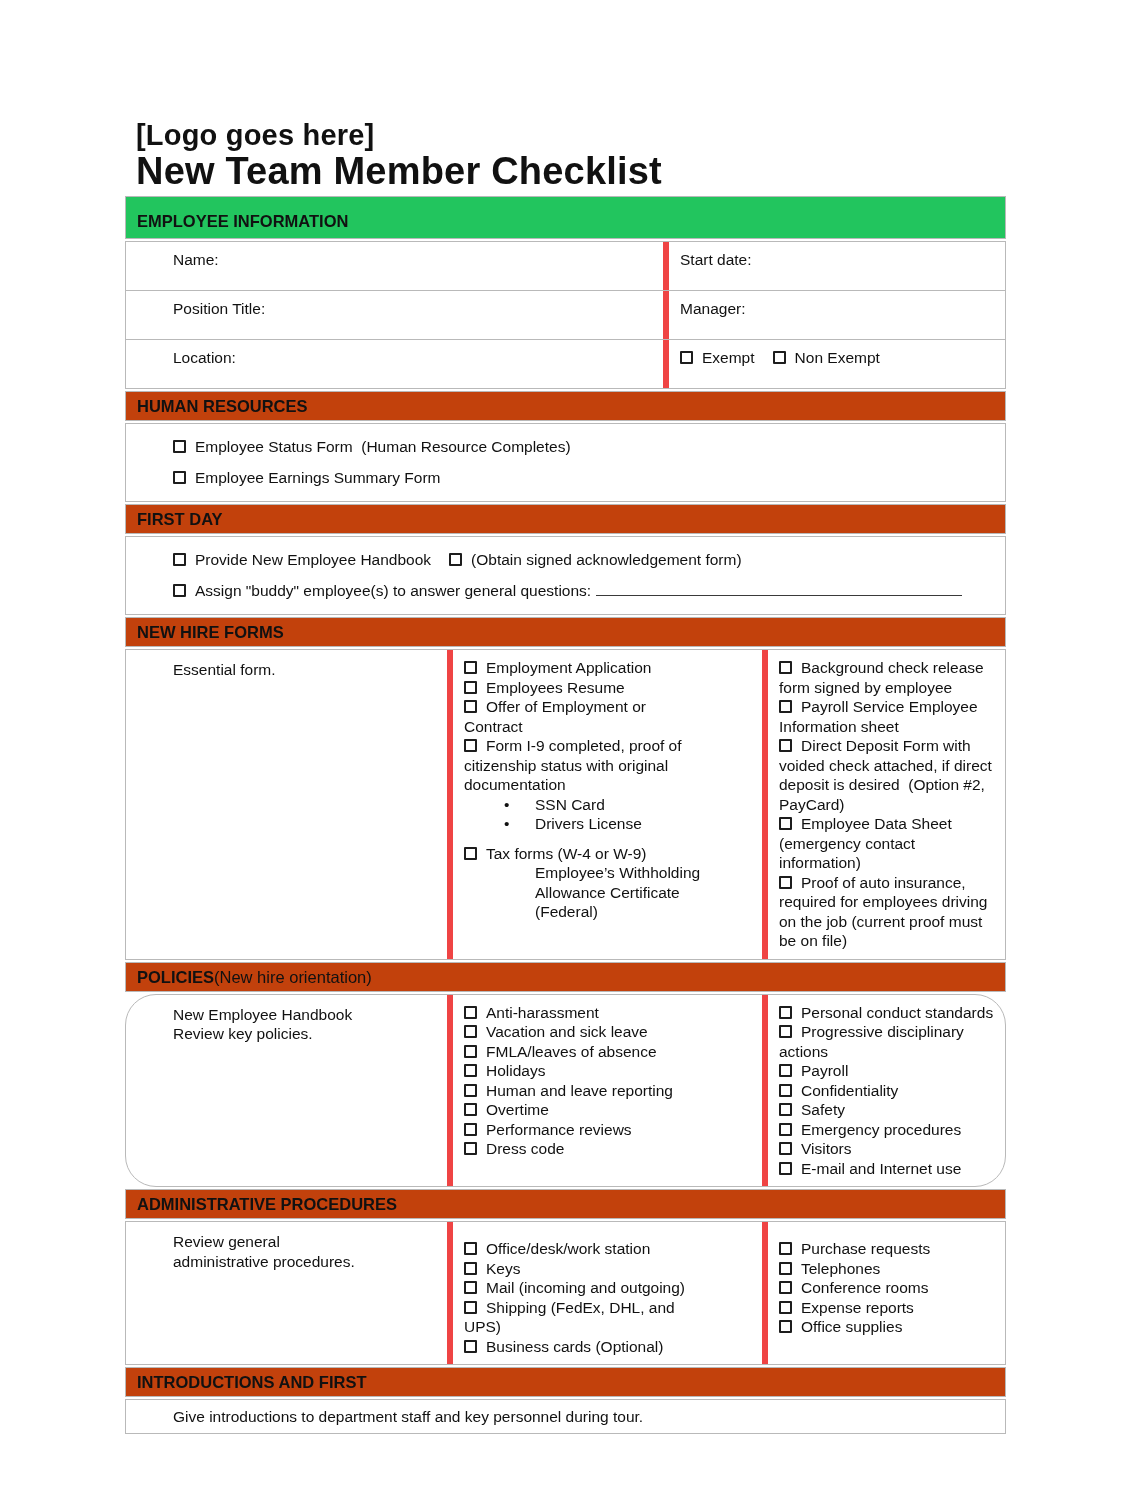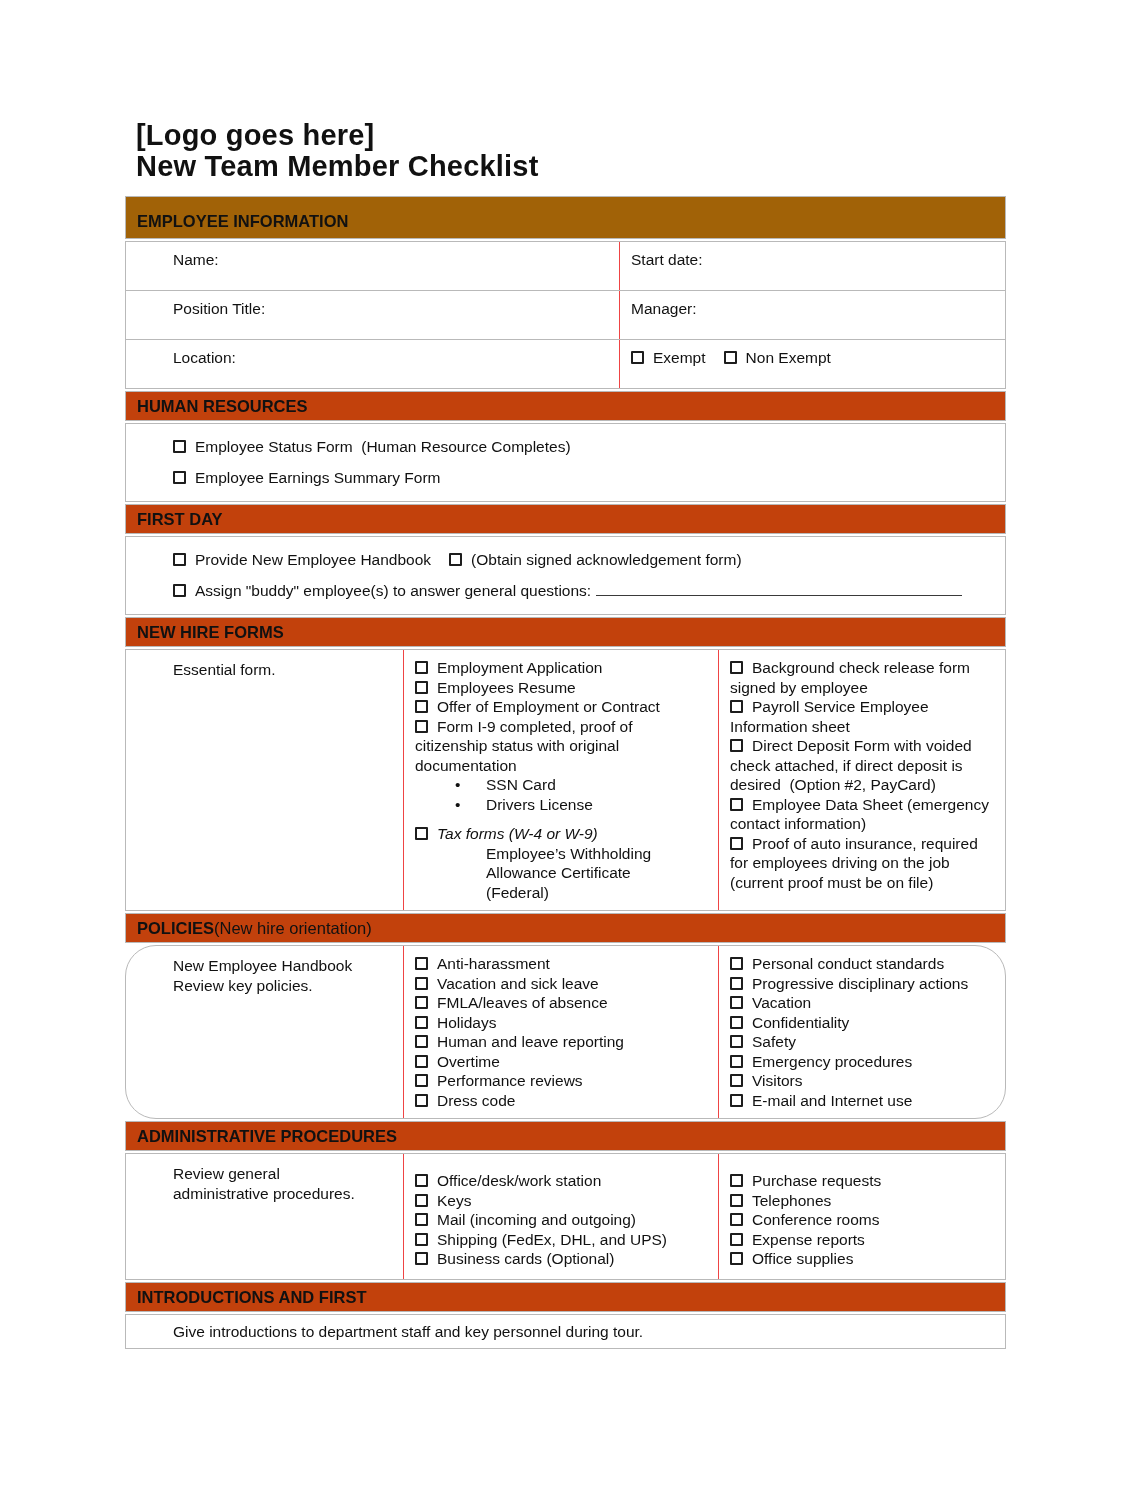--- a/index.html
+++ b/index.html
@@ -8,46 +8,46 @@
     width:1148px; height:1485px; position:relative;
     font-family:"Liberation Sans","DejaVu Sans",sans-serif;
     color:#111; overflow:hidden;
   }
   .logo {
     position:absolute; left:136px; top:104px;
     font-size:29px; font-weight:bold; letter-spacing:.2px;margin-top:15px;
   }
   .title {
     position:absolute; left:136px; top:150px;
-    font-size:29px; font-weight:bold; letter-spacing:.2px;
+    font-size:38px; font-weight:bold; letter-spacing:.2px;
   }
   .tbl { position:absolute; left:125px; top:196px; width:881px; }
 
   .band {
     border:1px solid #b9b9b9; background:#c2410c;
     font-weight:bold; font-size:16.5px;
     padding:5px 11px 4px 11px; margin:2px 0;
   }
-  .band.blue { background:#a16207; padding-top:15px; padding-bottom:7px; margin-top:0; }
+  .band.blue { background:#22c55e; padding-top:15px; padding-bottom:7px; margin-top:0; }
   .band .note { font-weight:normal; }
 
   .row { border:1px solid #b9b9b9; background:#fff; display:grid;padding-left:36px; }
   .row + .row { margin-top:-1px; }
   .cols2 { grid-template-columns:457px 1fr; }
   .cols3 { grid-template-columns:241px 315px 1fr; }
 
   .cell { padding:8px 11px; font-size:15.5px; line-height:19.5px; }
-  .cell.bl { border-left:1px solid #ef4444; }
+  .cell.bl { border-left:6px solid #ef4444;margin-left:44px; }
   .field { min-height:48px; }
   .pad-lg { padding:13px 11px 14px 11px; }
 
   .cbi { line-height:19.5px; }
   .cbi.spaced { margin-bottom:11px; }
   .cbi.spaced:last-child { margin-bottom:0; }
-  .cbi.gap-top { margin-top:10px;font-style:italic; }
+  .cbi.gap-top { margin-top:10px; }
   .cb {
     display:inline-block; width:13px; height:13px;
     border:2px solid #1d1d1d; border-radius:1px; background:#fff;
     vertical-align:-1px; margin-right:9px;
   }
   .cb.gap-left { margin-left:18px; }
   .cbt { white-space:pre-wrap; }
 
   .bullet { padding-left:40px; line-height:19.5px; }
   .bullet .dot { display:inline-block; width:31px; }
@@ -173,21 +173,21 @@
         <div class="cbi"><span class="cb"></span><span class="cbt">FMLA/leaves of absence</span></div>
         <div class="cbi"><span class="cb"></span><span class="cbt">Holidays</span></div>
         <div class="cbi"><span class="cb"></span><span class="cbt">Human and leave reporting</span></div>
         <div class="cbi"><span class="cb"></span><span class="cbt">Overtime</span></div>
         <div class="cbi"><span class="cb"></span><span class="cbt">Performance reviews</span></div>
         <div class="cbi"><span class="cb"></span><span class="cbt">Dress code</span></div>
       </div>
       <div class="cell bl">
         <div class="cbi"><span class="cb"></span><span class="cbt">Personal conduct standards</span></div>
         <div class="cbi"><span class="cb"></span><span class="cbt">Progressive disciplinary actions</span></div>
-        <div class="cbi"><span class="cb"></span><span class="cbt">Vacation</span></div>
+        <div class="cbi"><span class="cb"></span><span class="cbt">Payroll</span></div>
         <div class="cbi"><span class="cb"></span><span class="cbt">Confidentiality</span></div>
         <div class="cbi"><span class="cb"></span><span class="cbt">Safety</span></div>
         <div class="cbi"><span class="cb"></span><span class="cbt">Emergency procedures</span></div>
         <div class="cbi"><span class="cb"></span><span class="cbt">Visitors</span></div>
         <div class="cbi"><span class="cb"></span><span class="cbt">E-mail and Internet use</span></div>
       </div>
     </div>
 
     <div class="band">ADMINISTRATIVE PROCEDURES</div>
 

